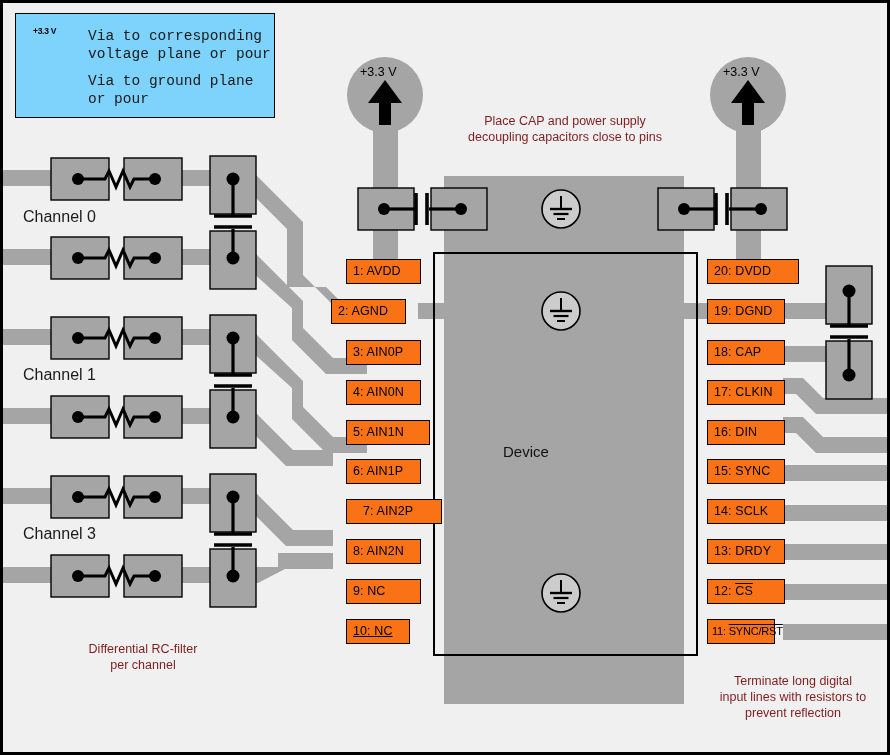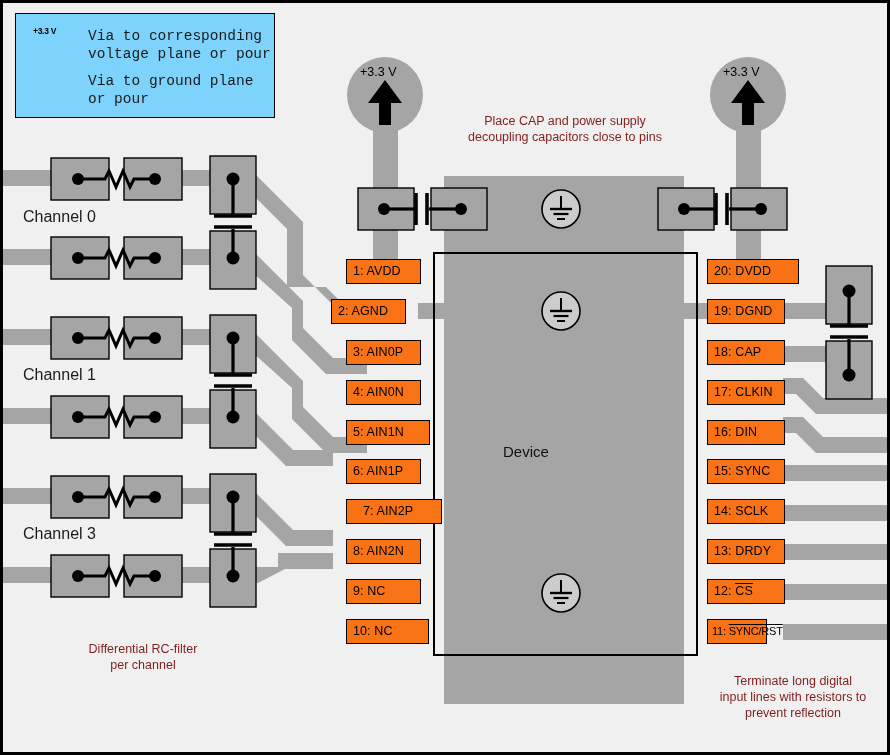--- a/index.html
+++ b/index.html
@@ -357,26 +357,26 @@
 
   <div class="pin-label" style="left:343px;top:256px;width:75px;">1: AVDD</div>
   <div class="pin-label" style="left:328px;top:296px;width:75px;">2: AGND</div>
   <div class="pin-label" style="left:343px;top:337px;width:75px;">3: AIN0P</div>
   <div class="pin-label" style="left:343px;top:377px;width:75px;">4: AIN0N</div>
   <div class="pin-label" style="left:343px;top:417px;width:84px;">5: AIN1N</div>
   <div class="pin-label" style="left:343px;top:456px;width:75px;">6: AIN1P</div>
   <div class="pin-label" style="left:343px;top:496px;width:96px;padding-left:16px;">7: AIN2P</div>
   <div class="pin-label" style="left:343px;top:536px;width:75px;">8: AIN2N</div>
   <div class="pin-label" style="left:343px;top:576px;width:75px;">9:  NC</div>
-  <div class="pin-label" style="left:343px;top:616px;width:83px;">10: NC</div>
+  <div class="pin-label" style="left:343px;top:616px;width:64px;text-decoration:underline;">10: NC</div>
 
   <div class="pin-label" style="left:704px;top:256px;width:92px;">20: DVDD</div>
   <div class="pin-label" style="left:704px;top:296px;width:78px;">19: DGND</div>
   <div class="pin-label" style="left:704px;top:337px;width:78px;">18: CAP</div>
   <div class="pin-label" style="left:704px;top:377px;width:78px;">17: CLKIN</div>
   <div class="pin-label" style="left:704px;top:417px;width:78px;">16: DIN</div>
   <div class="pin-label" style="left:704px;top:456px;width:78px;">15: SYNC</div>
   <div class="pin-label" style="left:704px;top:496px;width:78px;">14: SCLK</div>
   <div class="pin-label" style="left:704px;top:536px;width:78px;">13: DRDY</div>
   <div class="pin-label" style="left:704px;top:576px;width:78px;"><span>12: </span><span class="ovl">CS</span></div>
-  <div class="pin-label narrow" style="left:704px;top:616px;width:60px;"><span>11: </span><span class="ovl">SYNC/RST</span></div>
+  <div class="pin-label narrow" style="left:704px;top:616px;width:68px;"><span>11: </span><span class="ovl">SYNC/RST</span></div>
 
 </div>
 
 </body></html>

